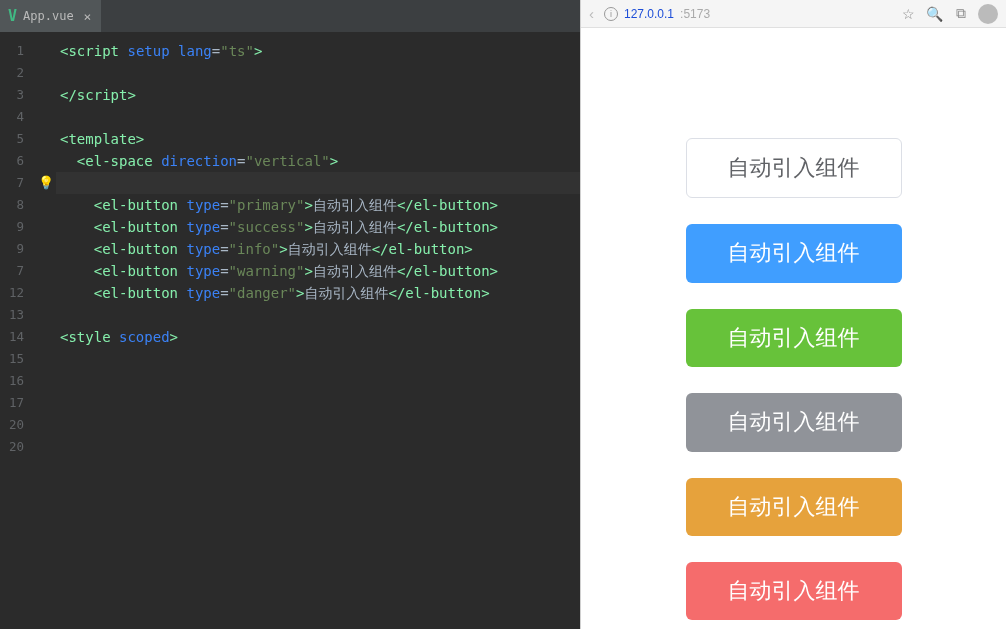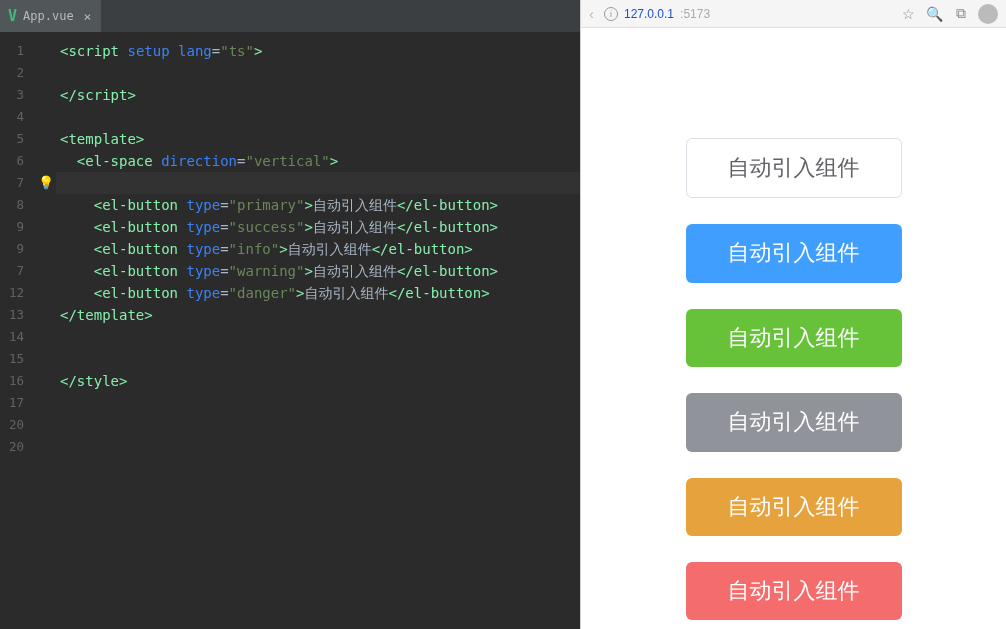--- a/index.html
+++ b/index.html
@@ -92,24 +92,23 @@
           <div class="code-line"><span class="c-tag">&lt;/script&gt;</span></div>
           <div class="code-line"> </div>
           <div class="code-line"><span class="c-tag">&lt;template</span><span class="c-tag">&gt;</span></div>
           <div class="code-line">  <span class="c-tag">&lt;el-space</span> <span class="c-attr">direction</span><span class="c-text">=</span><span class="c-str">"vertical"</span><span class="c-tag">&gt;</span></div>
           <div class="code-line">    <span class="c-tag">&lt;el-button</span><span class="c-tag">&gt;</span><span class="c-text">自动引入组件</span><span class="c-tag">&lt;/el-button&gt;</span></div>
           <div class="code-line">    <span class="c-tag">&lt;el-button</span> <span class="c-attr">type</span><span class="c-text">=</span><span class="c-str">"primary"</span><span class="c-tag">&gt;</span><span class="c-text">自动引入组件</span><span class="c-tag">&lt;/el-button&gt;</span></div>
           <div class="code-line">    <span class="c-tag">&lt;el-button</span> <span class="c-attr">type</span><span class="c-text">=</span><span class="c-str">"success"</span><span class="c-tag">&gt;</span><span class="c-text">自动引入组件</span><span class="c-tag">&lt;/el-button&gt;</span></div>
           <div class="code-line">    <span class="c-tag">&lt;el-button</span> <span class="c-attr">type</span><span class="c-text">=</span><span class="c-str">"info"</span><span class="c-tag">&gt;</span><span class="c-text">自动引入组件</span><span class="c-tag">&lt;/el-button&gt;</span></div>
           <div class="code-line">    <span class="c-tag">&lt;el-button</span> <span class="c-attr">type</span><span class="c-text">=</span><span class="c-str">"warning"</span><span class="c-tag">&gt;</span><span class="c-text">自动引入组件</span><span class="c-tag">&lt;/el-button&gt;</span></div>
           <div class="code-line">    <span class="c-tag">&lt;el-button</span> <span class="c-attr">type</span><span class="c-text">=</span><span class="c-str">"danger"</span><span class="c-tag">&gt;</span><span class="c-text">自动引入组件</span><span class="c-tag">&lt;/el-button&gt;</span></div>
-          <div class="code-line"><span class="c-tag">&lt;/template&gt;</span></div>
           <div class="code-line"> </div>
+          <div class="code-line"><span class="c-tag">&lt;style</span> <span class="c-attr">scoped</span><span class="c-tag">&gt;</span></div>
           <div class="code-line"> </div>
-          <div class="code-line"><span class="c-tag">&lt;/style&gt;</span></div>
           <div class="code-line"> </div>
         </div>
     </div>
   </div>
 
   <div class="browser-pane">
     <div class="browser-chrome">
       <span class="chrome-back">‹</span>
       <div class="addr">
         <span class="addr-info-icon">i</span>

